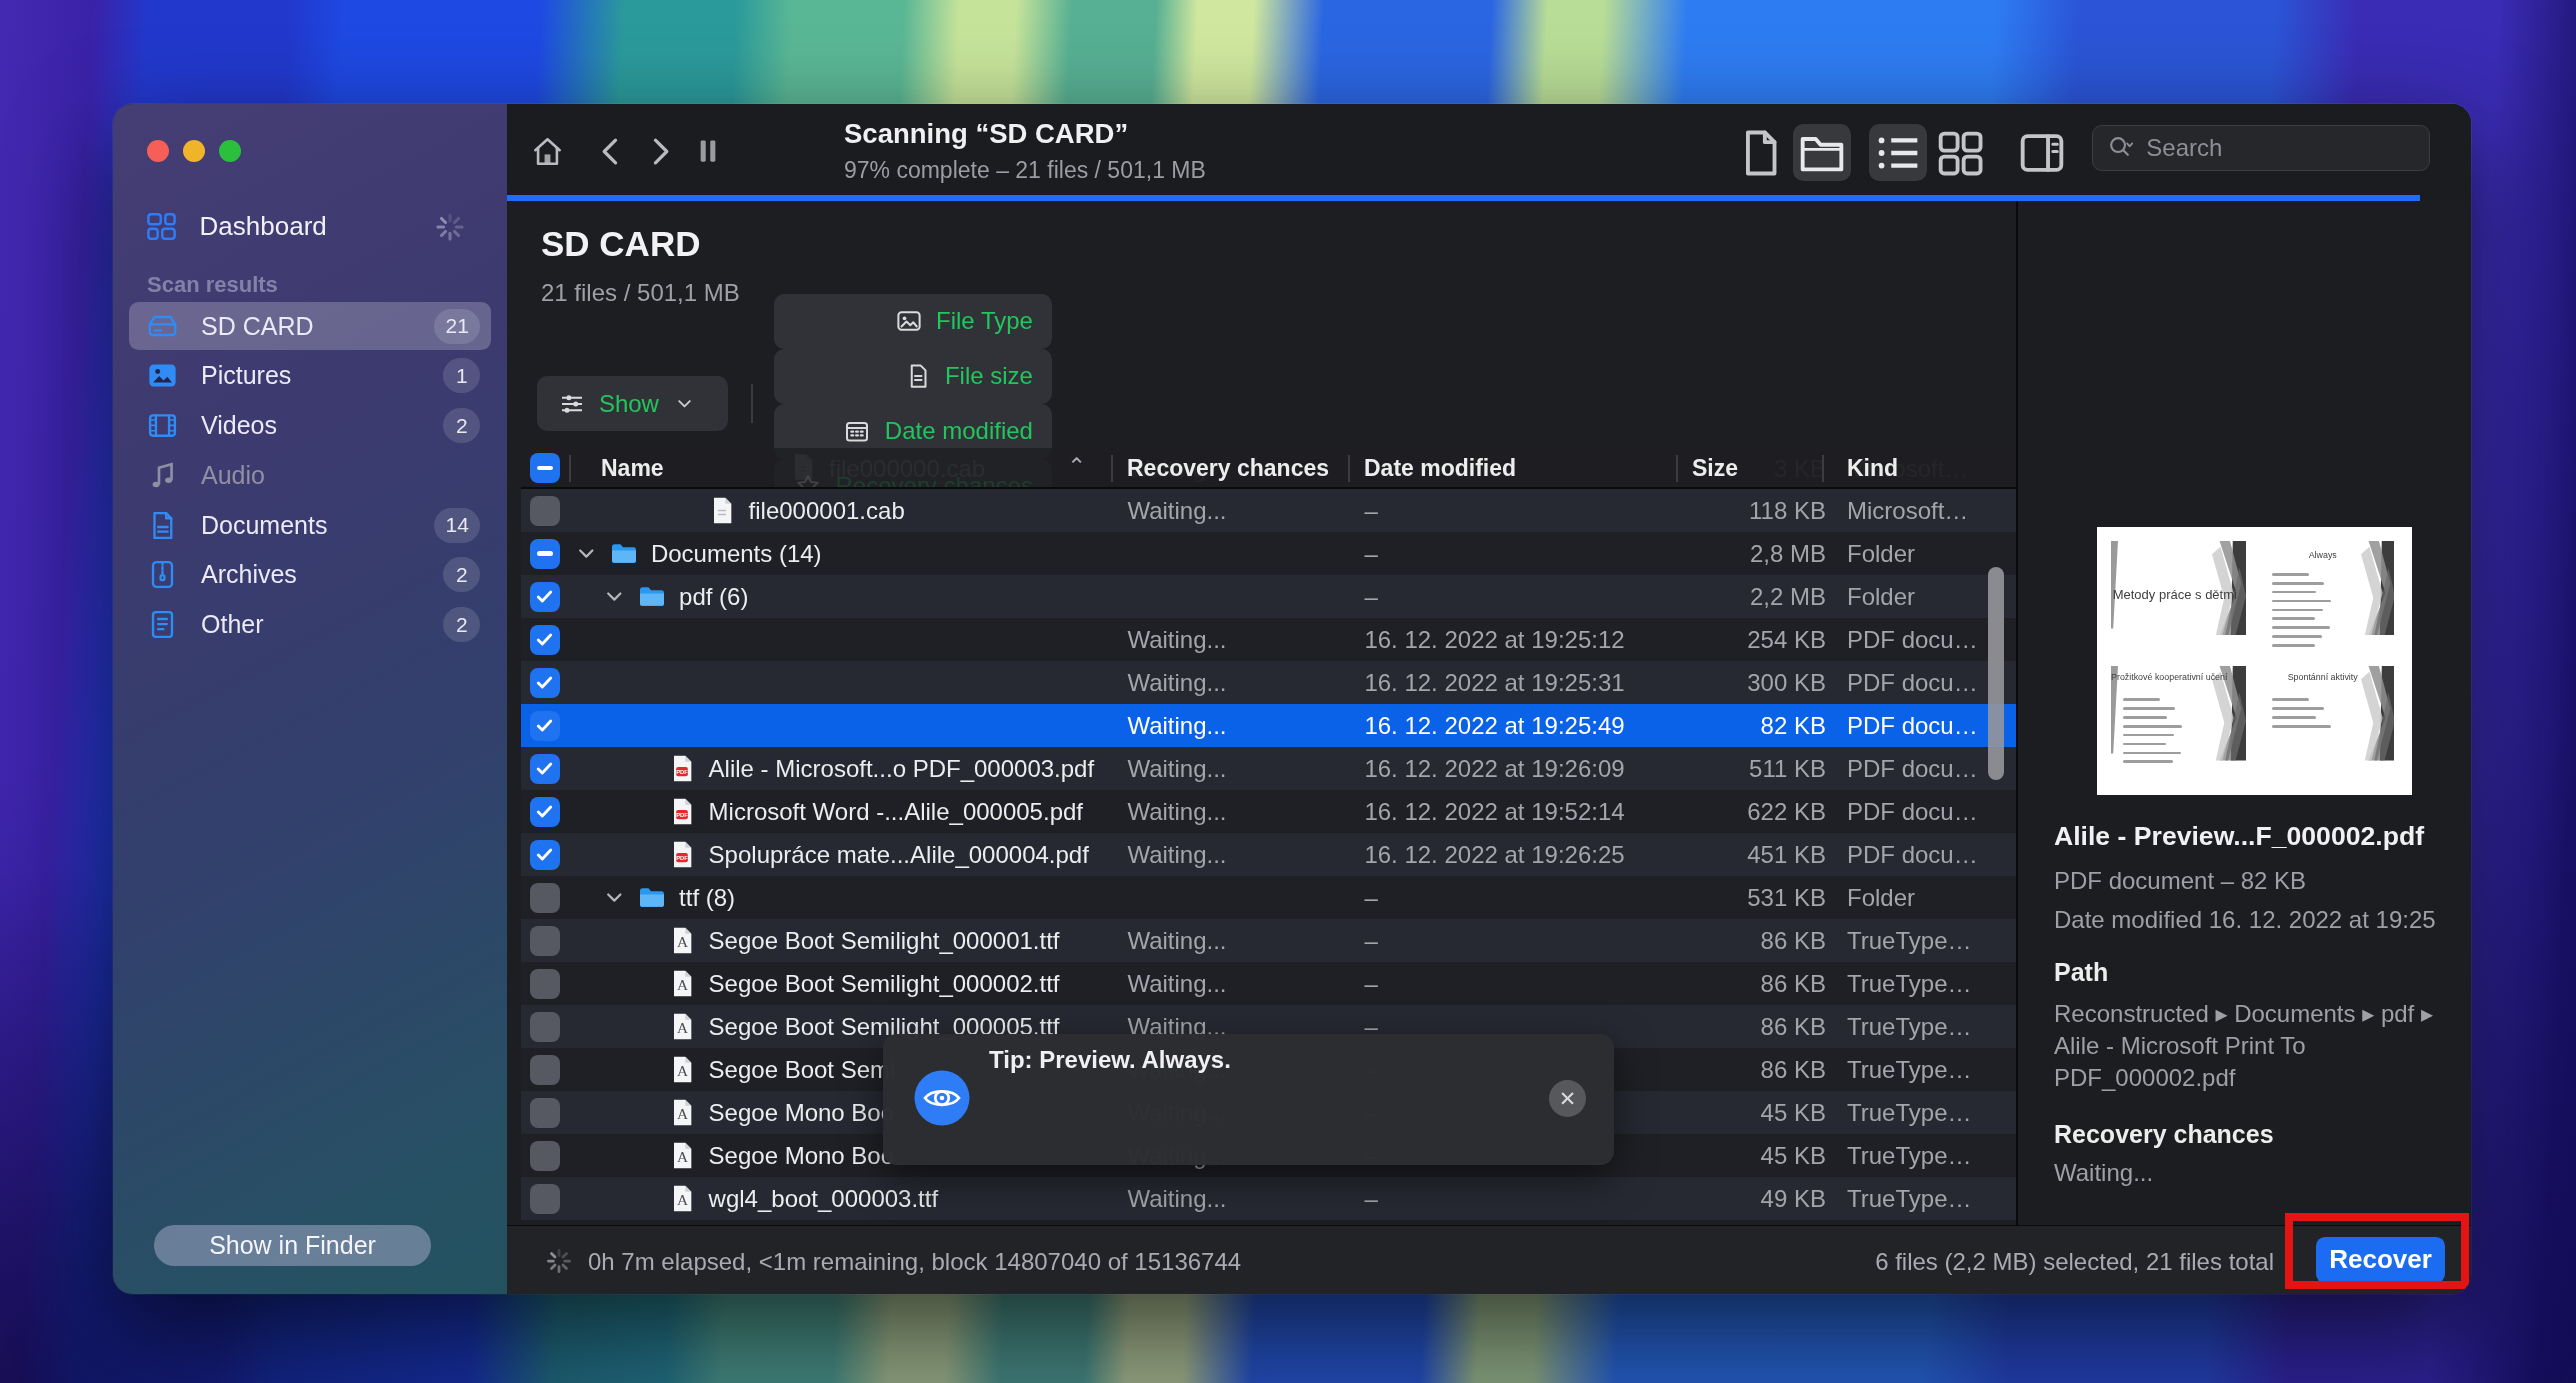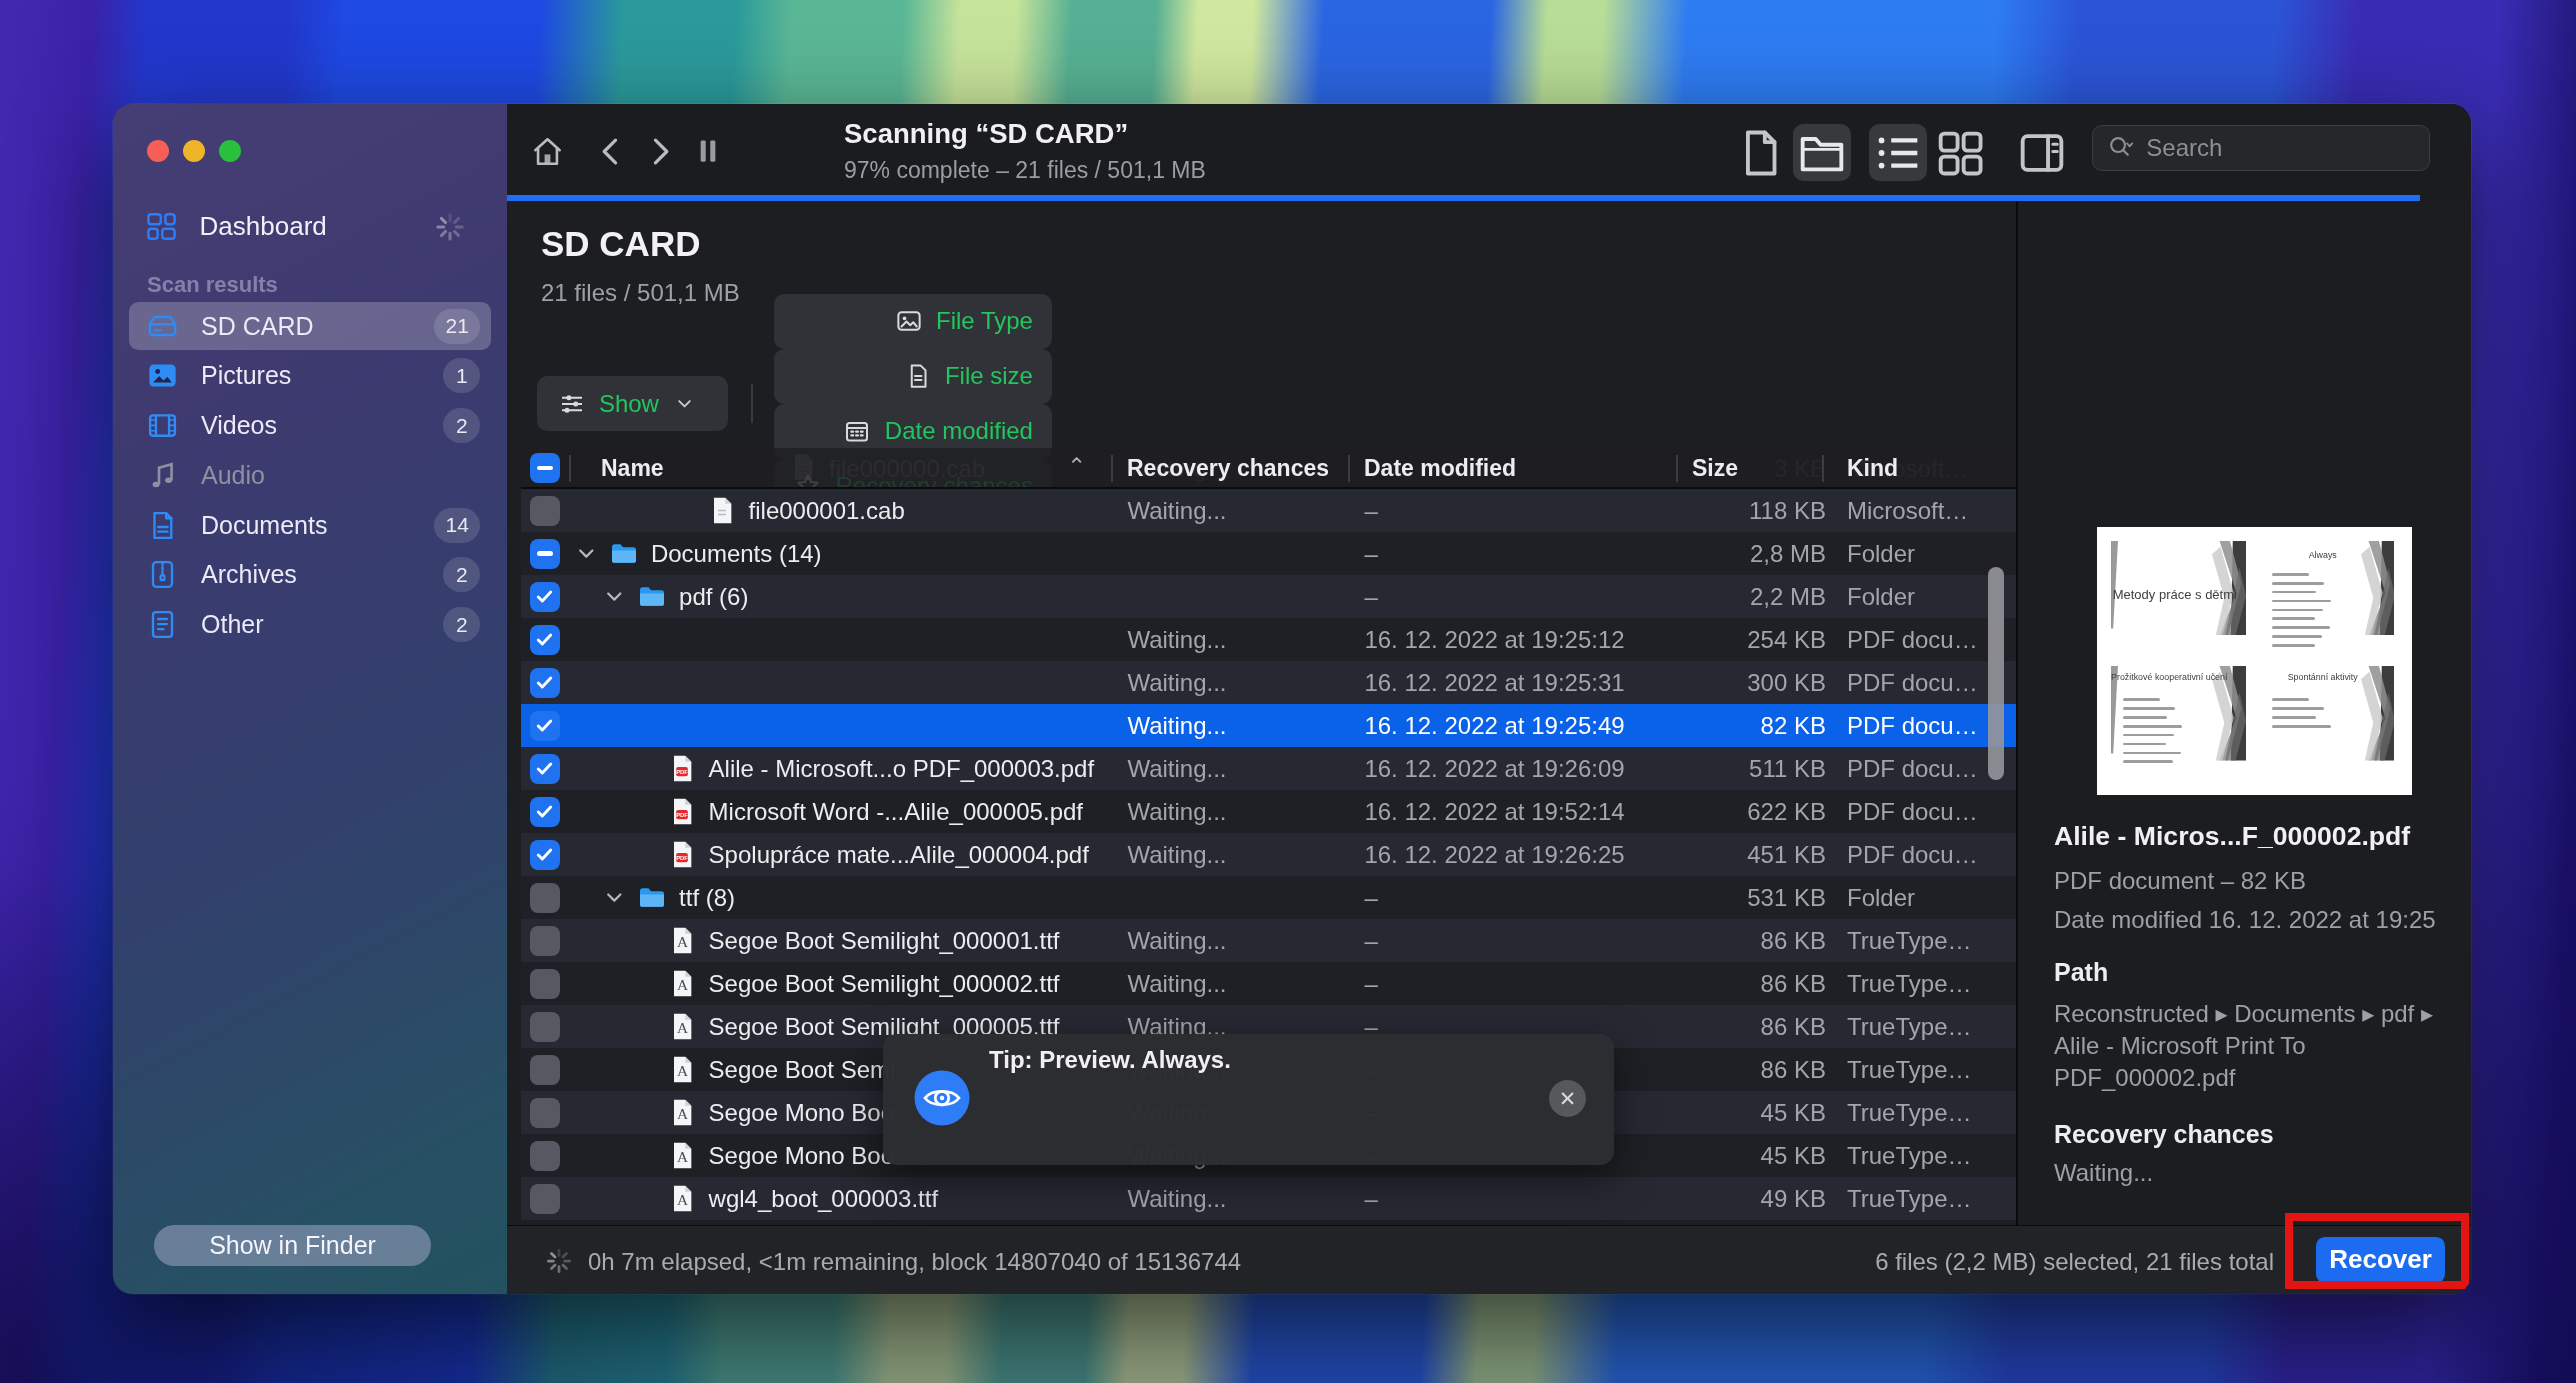--- a/index.html
+++ b/index.html
@@ -849,21 +849,21 @@
                   </svg></span>
                 <div class="stitle" style="left: 0px; right: 12.4px; top: 5.3px; text-align: center; font-size: 8.9px;">Spontánní aktivity</div>
                 <div class="bullets">
                   <div style="width: 37px;"></div>
                   <div style="width: 52px;"></div>
                   <div style="width: 44px;"></div>
                   <div style="width: 59px;"></div>
                 </div>
               </div>
             </div>
-          <div class="pv-title">Alile - Micros...F_000002.pdf</div>
+          <div class="pv-title">Alile - Preview...F_000002.pdf</div>
           <div class="pv-meta pv-m1">PDF document – 82 KB</div>
           <div class="pv-meta pv-m2">Date modified 16. 12. 2022 at 19:25</div>
           <div class="pv-h pv-path-h">Path</div>
           <div class="pv-path">Reconstructed ▸ Documents ▸ pdf ▸ Alile - Microsoft Print To PDF_000002.pdf</div>
           <div class="pv-h pv-rec-h">Recovery chances</div>
           <div class="pv-rec">Waiting...</div>
         </section>
       </div>
 
       <div class="statusbar">

